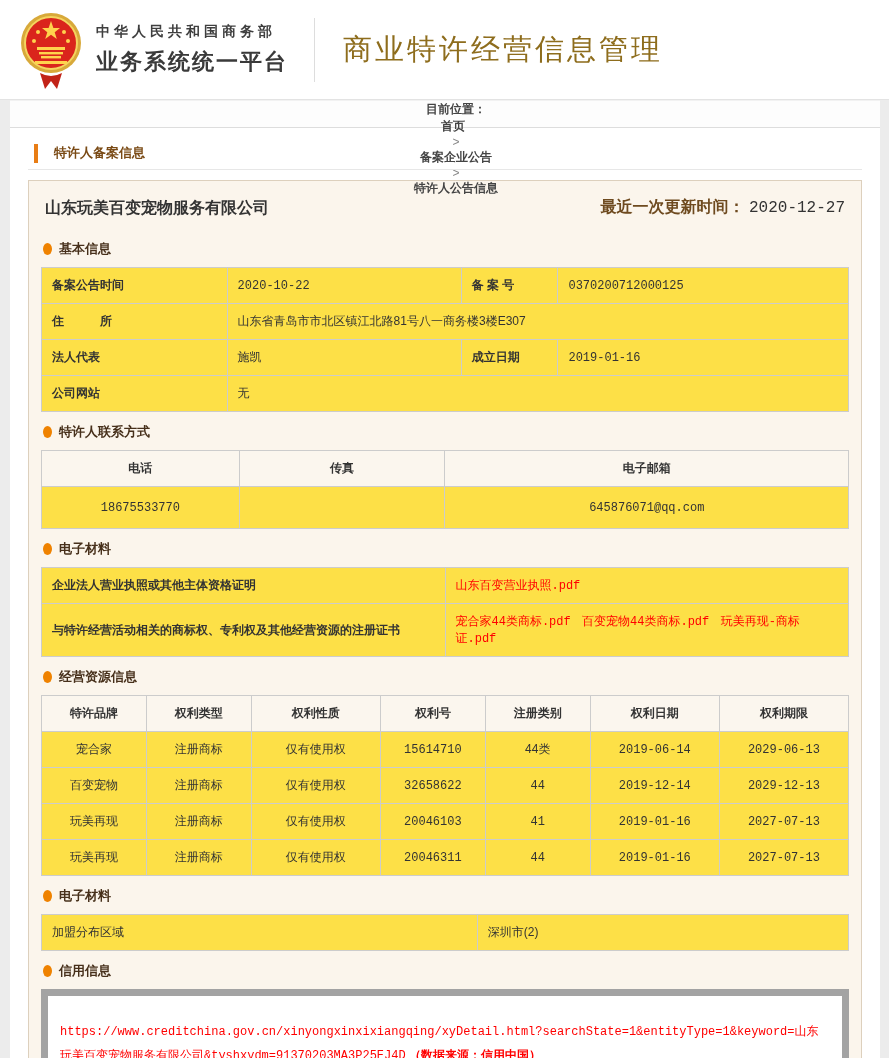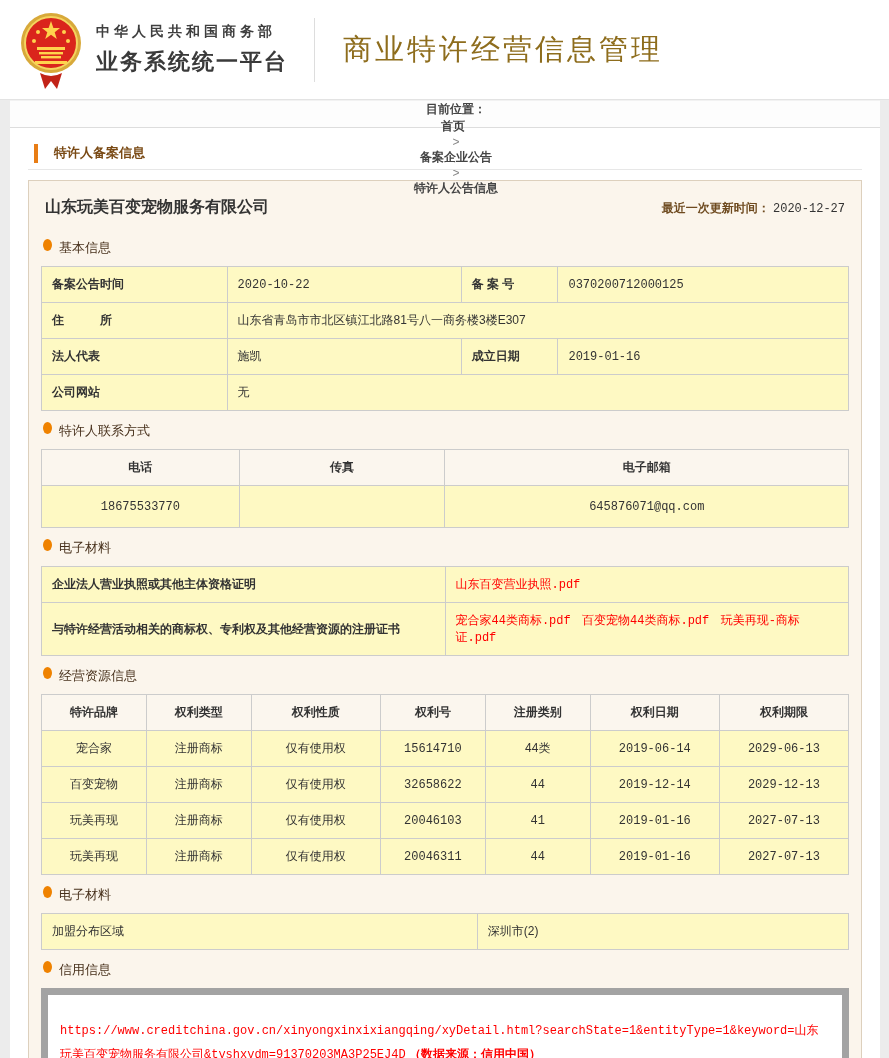--- a/index.html
+++ b/index.html
@@ -23,28 +23,28 @@
   .crumb-sep { color:#888; font-weight:normal; }
 
   
   .container { background:#fff; padding:10px 18px 16px; }
   .panel-title { position:relative; height:32px; line-height:30px; border-bottom:1px solid #e7e7e7; padding-left:26px; font-size:13px; font-weight:bold; color:#7a4a15; }
   .panel-title::before { content:""; position:absolute; left:6px; top:6px; width:4px; height:19px; background:#e87d15; }
 
   .card { margin-top:10px; border:1px solid #ddd0bd; background:#fbf5ec; padding:0 12px 14px; }
   .company-row { display:flex; justify-content:space-between; align-items:flex-end; padding:16px 4px 10px; }
   .company-name { font-size:16px; font-weight:bold; color:#333; }
-  .updated { font-size:12px; white-space:nowrap; padding-bottom:1px; }
+  .updated { font-size:16px; white-space:nowrap; padding-bottom:1px; }
   .updated-label { color:#6e4a1f; font-weight:bold; }
   .updated-value { font-family:"Liberation Mono","DejaVu Sans Mono",monospace; color:#333; }
 
-  .section-head { display:flex; padding:11px 2px 9px; font-size:13px; font-weight:normal; color:#47301b; }
+  .section-head { display:flex; align-items:center; padding:11px 2px 9px; font-size:13px; font-weight:bold; color:#47301b; }
   .bullet { width:9px; height:12px; border-radius:50%; background:#ef8200; margin-right:7px; flex:0 0 auto; }
 
-  table { width:100%; border-collapse:collapse; background:#fef9c3; font-size:12px; }
+  table { width:100%; border-collapse:collapse; background:#fde047; font-size:12px; }
   td,th { border:1px solid #ccc; padding:9px 10px; text-align:left; font-weight:normal; vertical-align:middle; }
   th { font-weight:bold; text-align:center; background:#fbf6ee; }
   td.lbl { font-weight:bold; color:#333; }
   td.val, .mono { font-family:"Liberation Mono","DejaVu Sans Mono",monospace; }
   .contact-table td { text-align:center; height:42px;margin-left:44px; }
   .res-table td { text-align:center; padding:9px 6px; }
   a.pdf-link { color:#f00; text-decoration:none; cursor:pointer; margin-right:8px; font-family:"Liberation Mono","DejaVu Sans Mono",monospace; font-size:12px; }
 
   .credit-box { border:7px solid #a3a3a3; background:#fff; padding:24px 12px; font-size:12px; line-height:1.9; word-break:break-all; }
   .credit-link { color:#f00; font-family:"Liberation Mono","DejaVu Sans Mono",monospace; cursor:pointer; text-decoration:none; }

